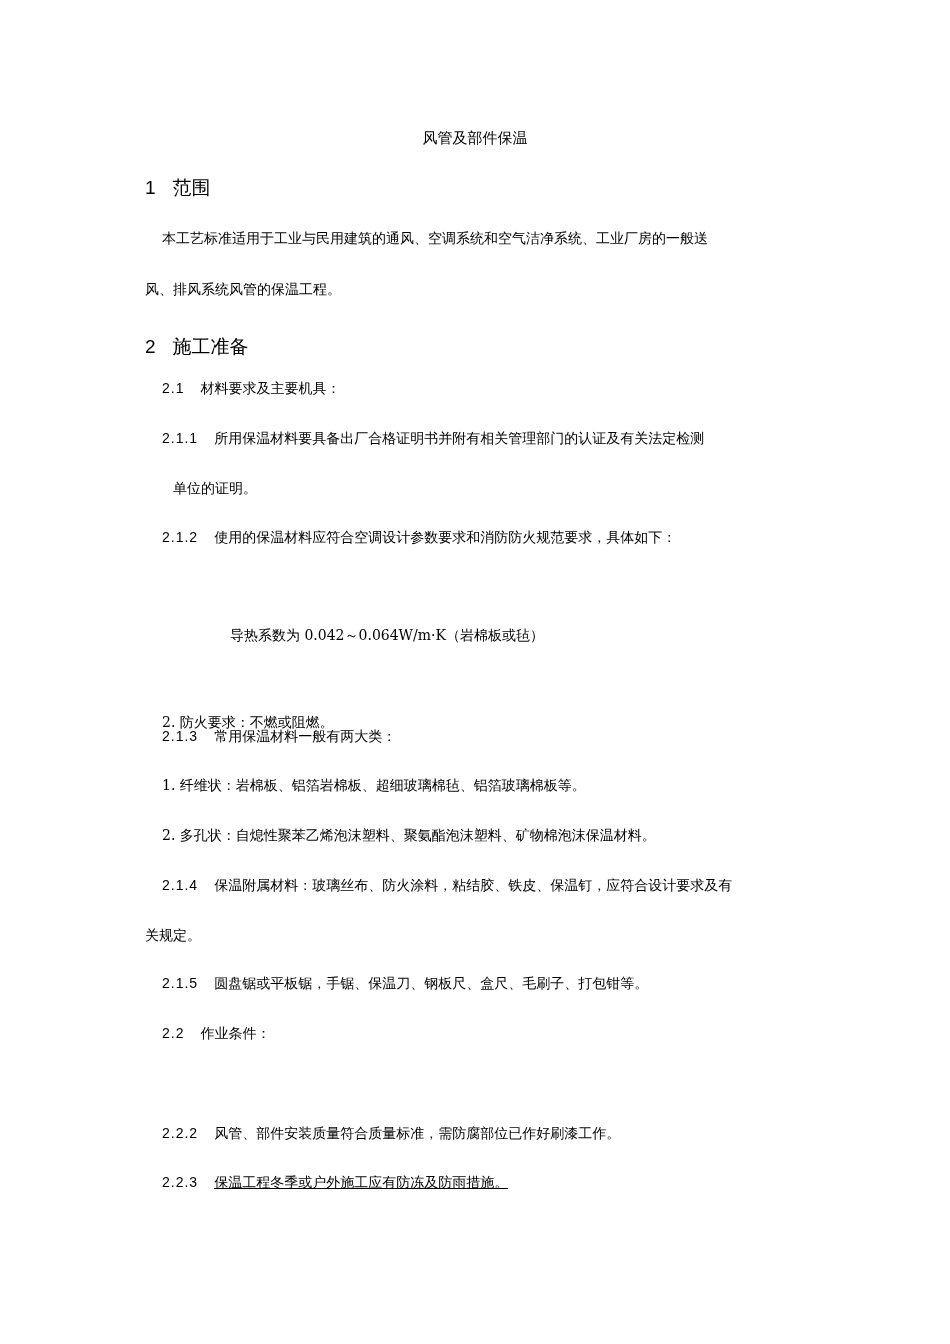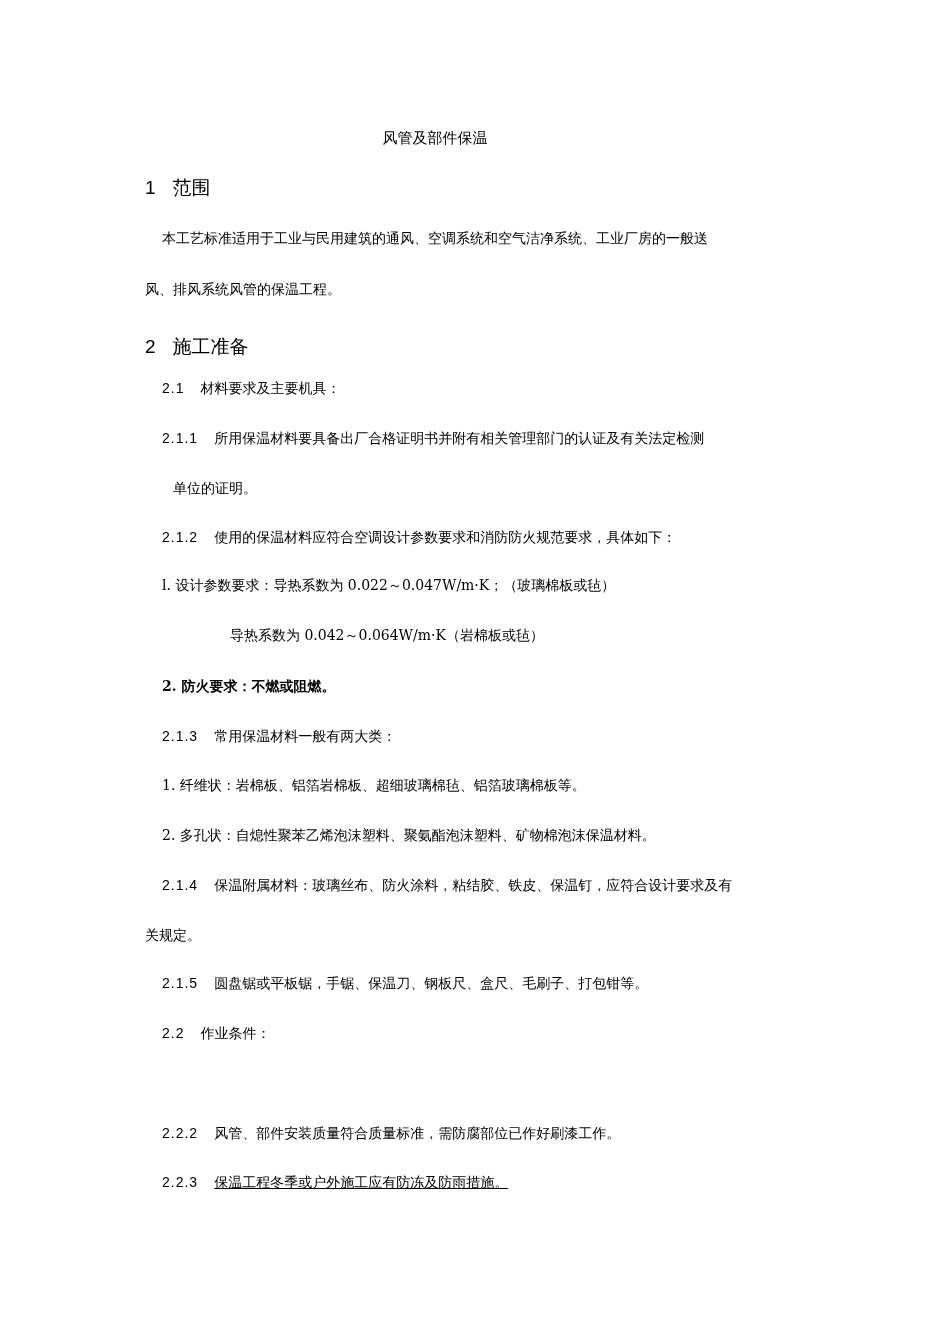--- a/index.html
+++ b/index.html
@@ -27,20 +27,21 @@
       left: 145px;
       font-size: 14px;
       line-height: 20px;
       white-space: nowrap;
     }
     .title {
       left: 0;
       width: 870px;
       text-align: center;
       font-size: 15px;
+      padding-left: 40px;
     }
     .heading {
       font-family: "DejaVu Sans", "Liberation Sans", sans-serif;
       font-weight: normal;
       font-size: 19px;
     }
     .num {
       font-family: "Liberation Sans", "DejaVu Sans", sans-serif;
       letter-spacing: 1px;
       display: inline-block;
@@ -72,23 +73,22 @@
   </div>
 
   <div class="line indent1" style="top:428px;">
     <span class="num">2.1.1</span><span class="gap"></span><span>所用保温材料要具备出厂合格证明书并附有相关管理部门的认证及有关法定检测</span>
   </div>
   <div class="line" style="top:478px;margin-left:28px;">单位的证明。</div>
 
   <div class="line indent1" style="top:527px;">
     <span class="num">2.1.2</span><span class="gap"></span><span>使用的保温材料应符合空调设计参数要求和消防防火规范要求，具体如下：</span>
   </div>
-  <div class="line indent1" style="top:575px;">l. 设计参数要求：导热系数为 0.022～0.047W/m·K；（玻璃棉板或毡）</div>
   <div class="line indent2" style="top:625px;">导热系数为 0.042～0.064W/m·K（岩棉板或毡）</div>
-  <div class="line indent1" style="top:676px;font-weight:bold;">2. 防火要求：不燃或阻燃。</div>
+  <div class="line indent1" style="top:712px;">2. 防火要求：不燃或阻燃。</div>
 
   <div class="line indent1" style="top:726px;">
     <span class="num">2.1.3</span><span class="gap"></span><span>常用保温材料一般有两大类：</span>
   </div>
   <div class="line indent1" style="top:775px;">1. 纤维状：岩棉板、铝箔岩棉板、超细玻璃棉毡、铝箔玻璃棉板等。</div>
   <div class="line indent1" style="top:825px;">2. 多孔状：自熄性聚苯乙烯泡沫塑料、聚氨酯泡沫塑料、矿物棉泡沫保温材料。</div>
 
   <div class="line indent1" style="top:875px;">
     <span class="num">2.1.4</span><span class="gap"></span><span>保温附属材料：玻璃丝布、防火涂料，粘结胶、铁皮、保温钉，应符合设计要求及有</span>
   </div>

